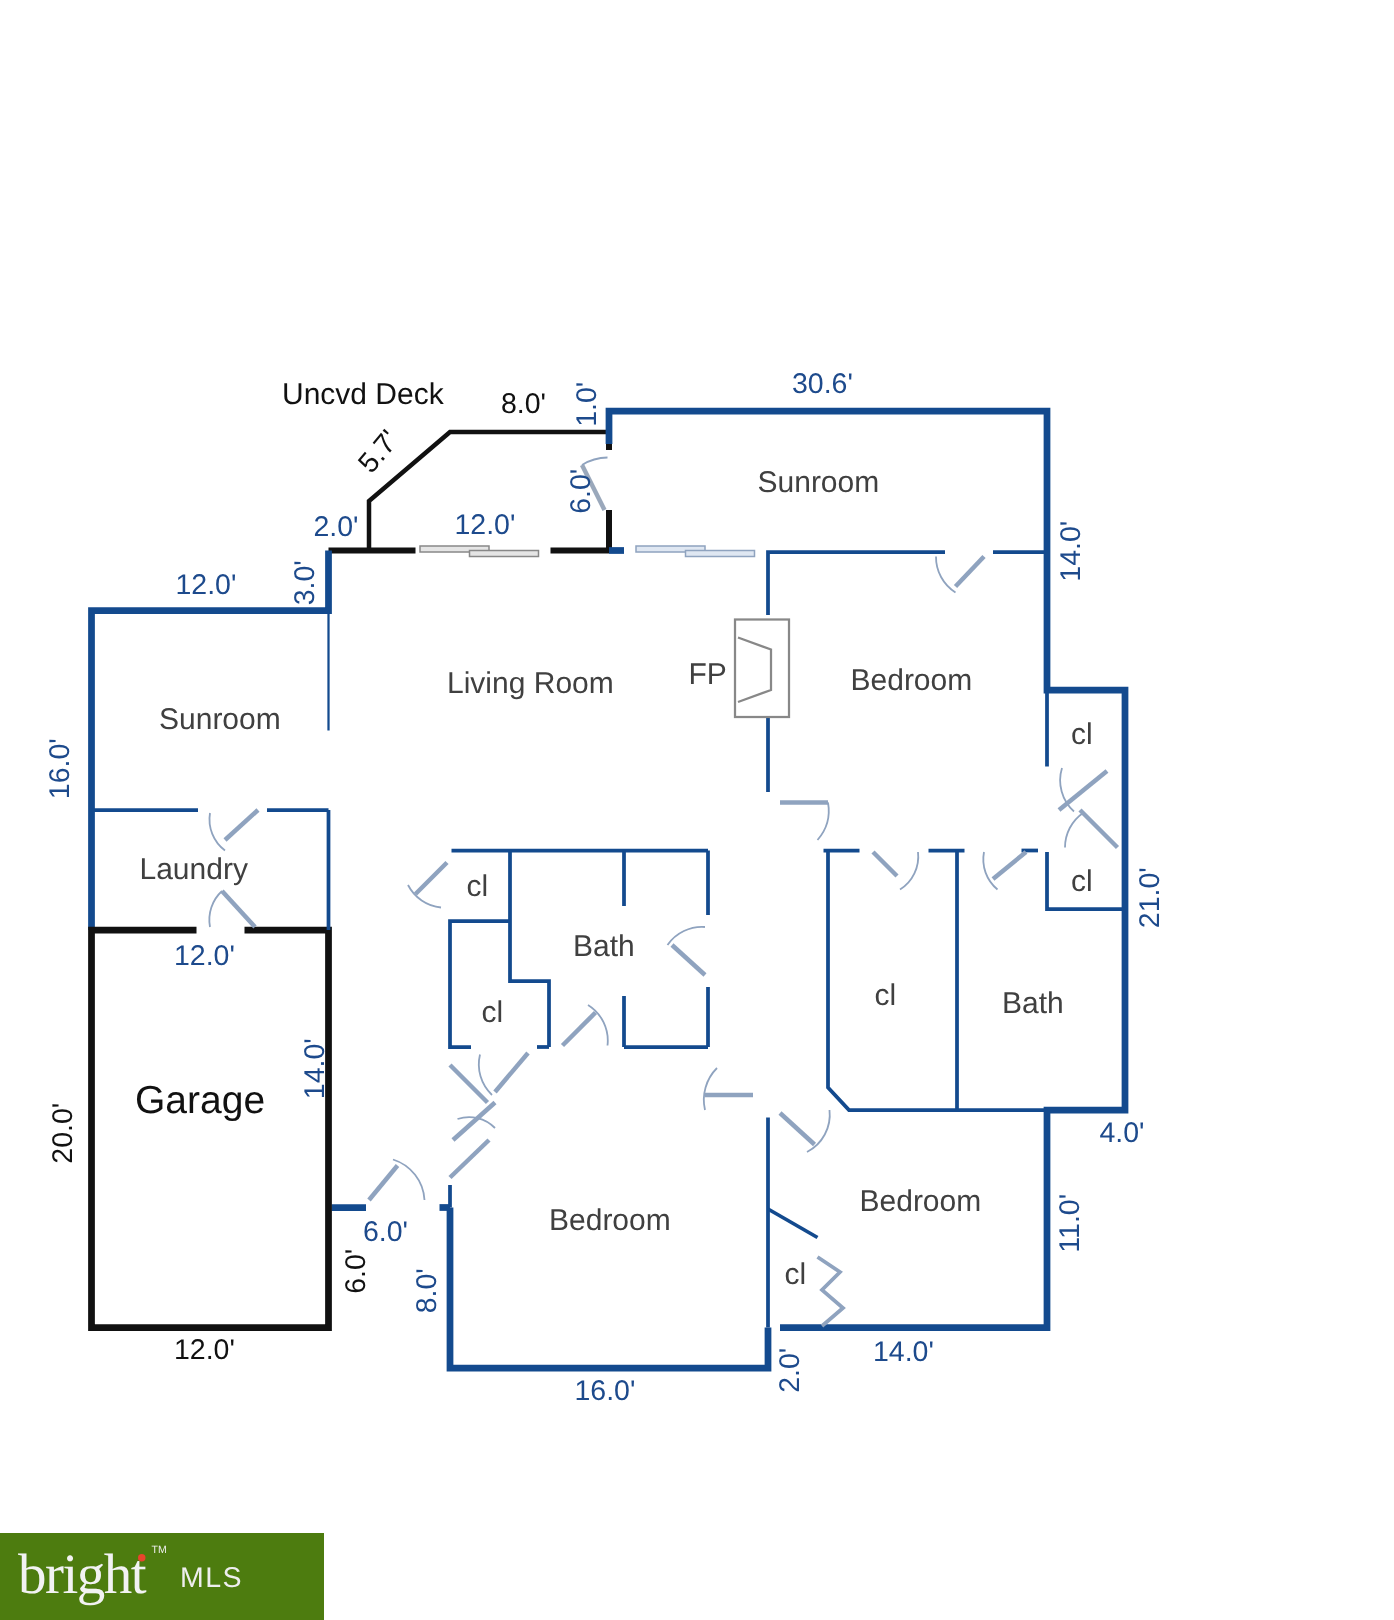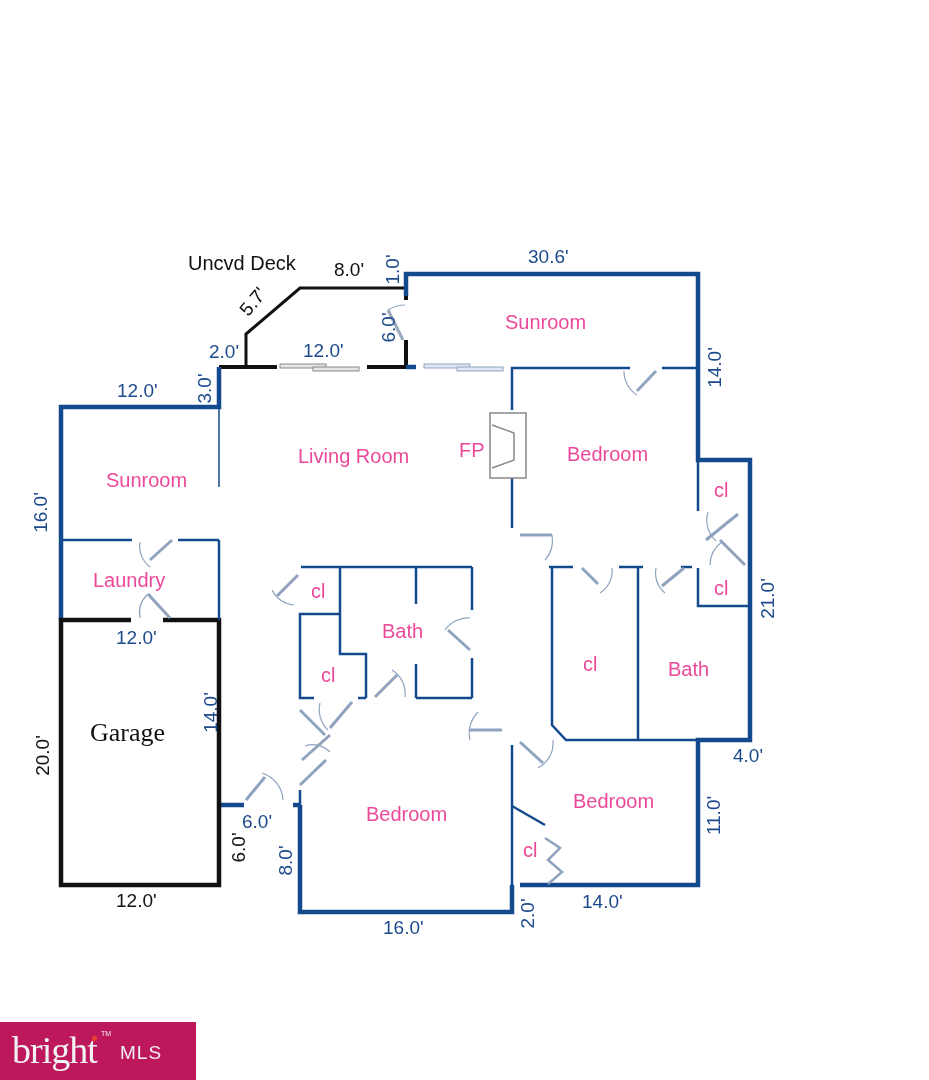--- a/index.html
+++ b/index.html
@@ -1,25 +1,25 @@
 <!DOCTYPE html>
 <html><head>
   <meta charset="utf-8">
   <style>
     html, body { margin: 0; padding: 0; background: #ffffff; }
     body { width: 929px; height: 1080px; position: relative; overflow: hidden;
            font-family: "Liberation Sans", sans-serif; }
     #plan { position: absolute; left: 0; top: 0; width: 929px; height: 1080px; }
-    .lbl { position: absolute; white-space: nowrap; color: #ec4899; font-size: 20px; line-height: 1; }
+    .lbl { position: absolute; white-space: nowrap; color: #404040; font-size: 20px; line-height: 1; }
     .lbl.black { color: #111111; }
     .lbl.big { font-size: 26px; }
     .dim { position: absolute; white-space: nowrap; color: #1d4a8c; font-size: 19px; line-height: 1; }
     .dim.black { color: #111111; }
     .vert { transform: rotate(-90deg); transform-origin: center center; }
-    .logo { position: absolute; left: 0; top: 1022px; width: 196px; height: 58px; background: #be185d; }
+    .logo { position: absolute; left: 0; top: 1022px; width: 168px; height: 58px; background: #4d7c0f; padding-left: 48px; }
     .logo-word { position: absolute; left: 12px; top: 6px; font-family: "Liberation Serif", serif;
                  font-size: 38px; color: #f2f2f2; letter-spacing: -1px; }
     .logo-dot { position: absolute; left: 92px; top: 14px; width: 5px; height: 5px; border-radius: 50%; background: #e8452c; }
     .logo-tm { position: absolute; left: 101px; top: 8px; font-size: 7px; color: #eeeeee; }
     .logo-mls { position: absolute; left: 120px; top: 20px; font-size: 19px; color: #eeeeee; letter-spacing: 1px; }
   </style>
 </head>
 <body>
 
 <svg id="plan" viewBox="0 0 929 1080" xmlns="http://www.w3.org/2000/svg">
@@ -159,21 +159,21 @@
 <div class="lbl" style="left:459px;top:440px;text-align:center;">FP</div>
 <div class="lbl" style="left:567px;top:444px;">Bedroom</div>
 <div class="lbl" style="left:714px;top:480px;">cl</div>
 <div class="lbl" style="left:714px;top:578px;">cl</div>
 <div class="lbl" style="left:93px;top:570px;">Laundry</div>
 <div class="lbl" style="left:311px;top:581px;">cl</div>
 <div class="lbl" style="left:321px;top:665px;">cl</div>
 <div class="lbl" style="left:382px;top:621px;">Bath</div>
 <div class="lbl" style="left:583px;top:654px;">cl</div>
 <div class="lbl" style="left:668px;top:659px;">Bath</div>
-<div class="lbl black big" style="left:90px;top:720px;font-family:Liberation Serif, serif;">Garage</div>
+<div class="lbl black big" style="left:90px;top:720px;">Garage</div>
 <div class="lbl" style="left:366px;top:804px;">Bedroom</div>
 <div class="lbl" style="left:573px;top:791px;">Bedroom</div>
 <div class="lbl" style="left:523px;top:840px;">cl</div>
 
 <div class="dim black" style="left:334px;top:260px;">8.0'</div>
 <div class="dim black vert" style="left:238px;top:292px;transform:rotate(-50deg);">5.7'</div>
 <div class="dim" style="left:209px;top:342px;">2.0'</div>
 <div class="dim vert" style="left:377px;top:260px;">1.0'</div>
 <div class="dim vert" style="left:373px;top:318px;">6.0'</div>
 <div class="dim" style="left:303px;top:341px;">12.0'</div>

